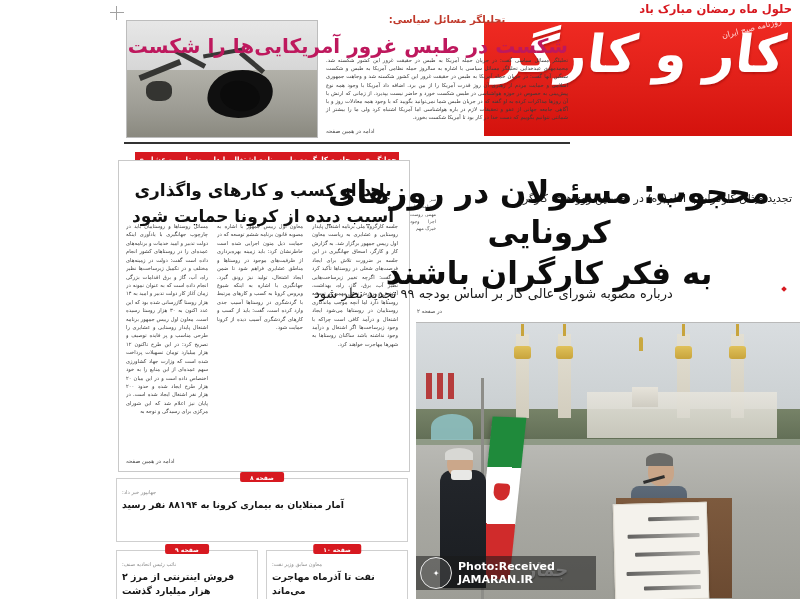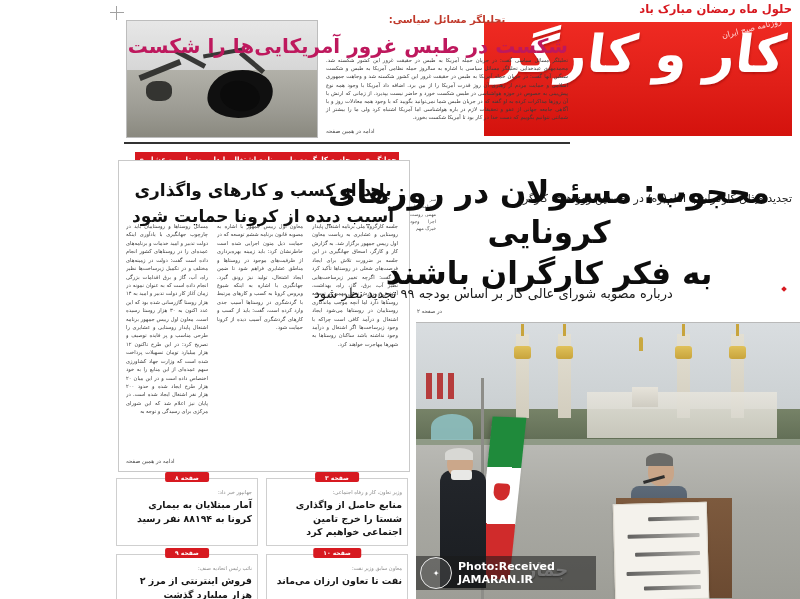--- a/index.html
+++ b/index.html
@@ -605,21 +605,21 @@
     margin-bottom: 8px;
   }
   .nbox {
     position: relative;
     flex: 1;
     border: 1px solid #cfcfcf;
     padding: 10px 5px 6px;
     min-height: 46px;
     background: #fff;
     direction: rtl;
-    text-align: right;
+    text-align: left;
   }
   .page-badge {
     position: absolute;
     left: 50%;
     top: -7px;
     transform: translateX(-50%);
     background: #d71920;
     color: #fff;
     font-size: 6px;
     font-weight: bold;
@@ -772,35 +772,30 @@
       <div class="wm-text">
         <div>Photo:Received</div>
         <div>JAMARAN.IR</div>
       </div>
     </div>
   </div>
 
   <div class="boxes">
     <div class="box-row">
       <div class="nbox">
-        <div class="page-badge">صفحه ۳</div>
-        <div class="nbox-kicker">وزیر تعاون، کار و رفاه اجتماعی:</div>
-        <div class="nbox-title">منابع حاصل از واگذاری شستا را خرج تامین اجتماعی خواهیم کرد</div>
-      </div>
-      <div class="nbox">
         <div class="page-badge">صفحه ۸</div>
         <div class="nbox-kicker">جهانپور خبر داد:</div>
         <div class="nbox-title">آمار مبتلایان به بیماری کرونا به ۸۸۱۹۴ نفر رسید</div>
       </div>
     </div>
     <div class="box-row">
       <div class="nbox">
         <div class="page-badge">صفحه ۱۰</div>
         <div class="nbox-kicker">معاون سابق وزیر نفت:</div>
-        <div class="nbox-title">نفت تا تعاون ارزان می‌ماند</div>
+        <div class="nbox-title">نفت تا آذرماه مهاجرت می‌ماند</div>
       </div>
       <div class="nbox">
         <div class="page-badge">صفحه ۹</div>
         <div class="nbox-kicker">نائب رئیس اتحادیه صنف:</div>
         <div class="nbox-title">فروش اینترنتی از مرز ۲ هزار میلیارد گذشت</div>
       </div>
     </div>
   </div>
 
 </div>

